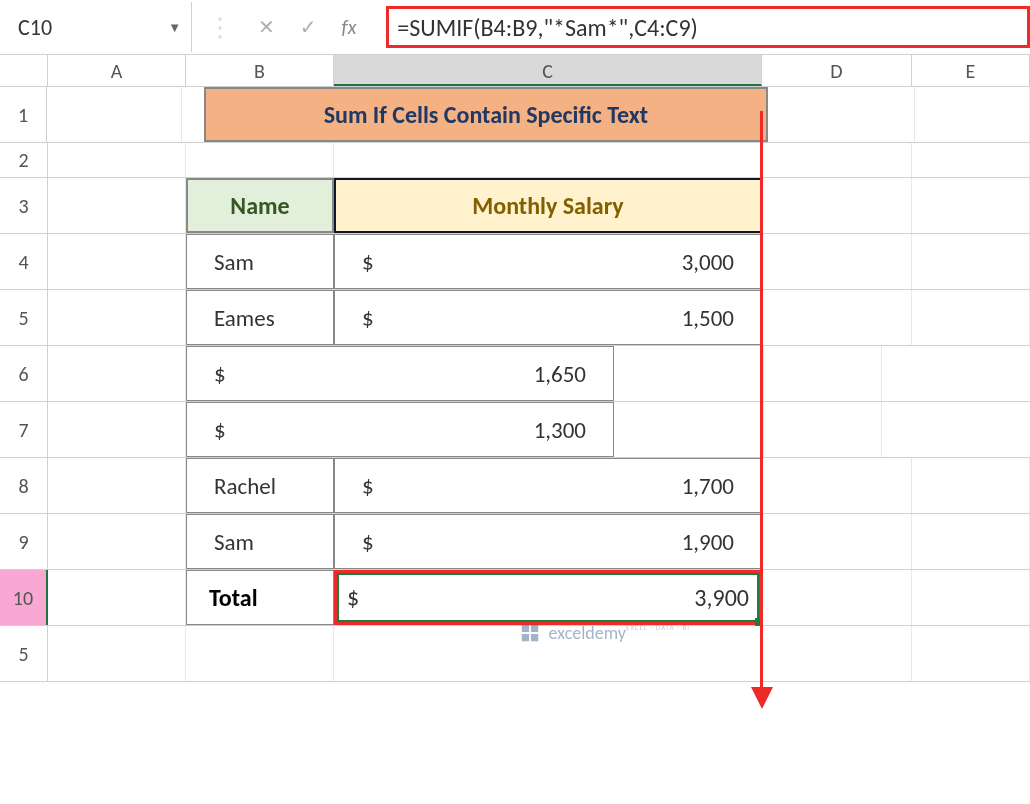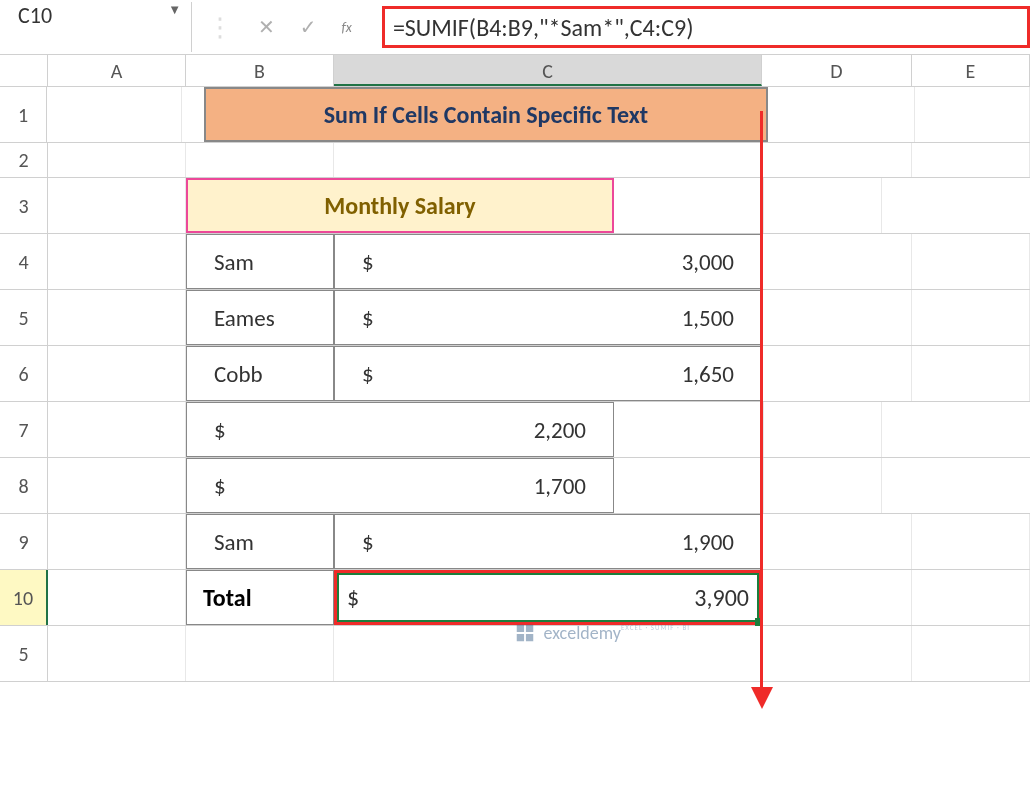--- a/index.html
+++ b/index.html
@@ -19,20 +19,21 @@
       display: flex;
       align-items: center;
       height: 55px;
       border-bottom: 1px solid #d0d0d0;
       background: #fff;
     }
     .name-box {
       width: 192px;
       height: 50px;
       display: flex;
+      align-items: center;
       padding-left: 18px;
       font-size: 22px;
       color: #333;
       border-right: 1px solid #d0d0d0;
       position: relative;
     }
     .name-box-dropdown {
       position: absolute;
       right: 10px;
       color: #666;
@@ -46,21 +47,21 @@
       color: #b0b0b0;
       font-size: 20px;
     }
     .formula-controls .divider {
       color: #ddd;
       font-size: 26px;
     }
     .fx-label {
       font-style: italic;
       color: #888;
-      font-size: 14px;
+      font-size: 20px;
       padding-right: 15px;
     }
     .formula-input {
       flex: 1;
       height: 42px;
       font-size: 24px;
       color: #333;
       border: 3px solid #ef2b29;
       padding: 0 8px;
       display: flex;
@@ -106,21 +107,21 @@
       width: 48px;
       text-align: center;
       color: #555;
       font-size: 20px;
       display: flex;
       align-items: center;
       justify-content: center;
       border-right: 1px solid #d0d0d0;
       background: #fff;
     }
-    .row-header.active { background: #fef9c3; border-right: 2px solid #217346; }
+    .row-header.active { background: #f9a8d4; border-right: 2px solid #217346; }
     .cell {
       display: flex;
       align-items: center;
       border-right: 1px solid #e8e8e8;
     }
     .cell.col-A { width: 138px; }
     .cell.col-B { width: 148px; }
     .cell.col-C { width: 428px; }
     .cell.col-D { width: 150px; }
     .cell.col-E { width: 118px; }
@@ -142,38 +143,38 @@
       font-size: 24px;
       justify-content: center;
       border: 2px solid #888;
     }
     .header-salary {
       background: #fff2cc;
       color: #806000;
       font-weight: bold;
       font-size: 24px;
       justify-content: center;
-      border: 2px solid #ec4899;
+      border: 2px solid #0f172a;
     }
     .data-cell {
       font-size: 23px;
       color: #333;
       padding: 0 27px;
       border: 1px solid #888;
     }
     .data-cell.name { }
     .data-cell.salary {
       justify-content: space-between;
     }
     .data-cell .dollar { }
     .data-cell .amount { text-align: right; }
     .total-name {
       font-weight: bold;
       font-size: 24px;
-      padding-left: 16px;
+      padding-left: 22px;
       border: 1px solid #888;
     }
     .total-cell {
       font-size: 24px;
       color: #333;
       padding: 0 10px;
       justify-content: space-between;
       border: 3px solid #ef2b29;
       outline: 2px solid #1b7e3c;
       outline-offset: -5px;
@@ -280,20 +281,23 @@
       <div class="cell col-A"></div>
       <div class="cell col-B"></div>
       <div class="cell col-C"></div>
       <div class="cell col-D"></div>
       <div class="cell col-E"></div>
     </div>
 
     <div class="row">
       <div class="row-header">3</div>
       <div class="cell col-A"></div>
+      <div class="cell col-B header-name">
+        <span>Name</span>
+      </div>
       <div class="cell col-C header-salary">
         <span>Monthly Salary</span>
       </div>
       <div class="cell col-D"></div>
       <div class="cell col-E"></div>
     </div>
 
     <div class="row">
       <div class="row-header">4</div>
       <div class="cell col-A"></div>
@@ -318,45 +322,45 @@
           <span class="dollar">$</span>
           <span class="amount">1,500</span>
         </div>
       <div class="cell col-D"></div>
       <div class="cell col-E"></div>
     </div>
 
     <div class="row">
       <div class="row-header">6</div>
       <div class="cell col-A"></div>
+      <div class="cell col-C data-cell salary">
+          <span class="dollar">$</span>
+          <span class="amount">1,650</span>
+        </div>
+      <div class="cell col-D"></div>
+      <div class="cell col-E"></div>
+    </div>
+
+    <div class="row">
+      <div class="row-header">7</div>
+      <div class="cell col-A"></div>
+      <div class="cell col-C data-cell salary">
+          <span class="dollar">$</span>
+          <span class="amount">1,300</span>
+        </div>
+      <div class="cell col-D"></div>
+      <div class="cell col-E"></div>
+    </div>
+
+    <div class="row">
+      <div class="row-header">8</div>
+      <div class="cell col-A"></div>
       <div class="cell col-B data-cell name">
-          <span>Cobb</span>
-        </div>
-      <div class="cell col-C data-cell salary">
-          <span class="dollar">$</span>
-          <span class="amount">1,650</span>
-        </div>
-      <div class="cell col-D"></div>
-      <div class="cell col-E"></div>
-    </div>
-
-    <div class="row">
-      <div class="row-header">7</div>
-      <div class="cell col-A"></div>
-      <div class="cell col-C data-cell salary">
-          <span class="dollar">$</span>
-          <span class="amount">2,200</span>
-        </div>
-      <div class="cell col-D"></div>
-      <div class="cell col-E"></div>
-    </div>
-
-    <div class="row">
-      <div class="row-header">8</div>
-      <div class="cell col-A"></div>
+          <span>Rachel</span>
+        </div>
       <div class="cell col-C data-cell salary">
           <span class="dollar">$</span>
           <span class="amount">1,700</span>
         </div>
       <div class="cell col-D"></div>
       <div class="cell col-E"></div>
     </div>
 
     <div class="row">
       <div class="row-header">9</div>
@@ -399,16 +403,16 @@
 
   <div class="arrow-line"></div>
   <div class="arrow-head"></div>
 
   <div class="watermark">
     <svg class="watermark-icon" viewBox="0 0 24 24">
         <path fill="#335a85" d="M3 3h8v8H3zM13 3h8v8h-8zM3 13h8v8H3zM13 13h8v8h-8z"></path>
       </svg>
     <div class="watermark-text">
       <span>exceldemy</span>
-      <span class="watermark-sub">EXCEL · SUMIF · BI</span>
+      <span class="watermark-sub">EXCEL · DATA · BI</span>
     </div>
   </div>
 </div>
 
 </body></html>

